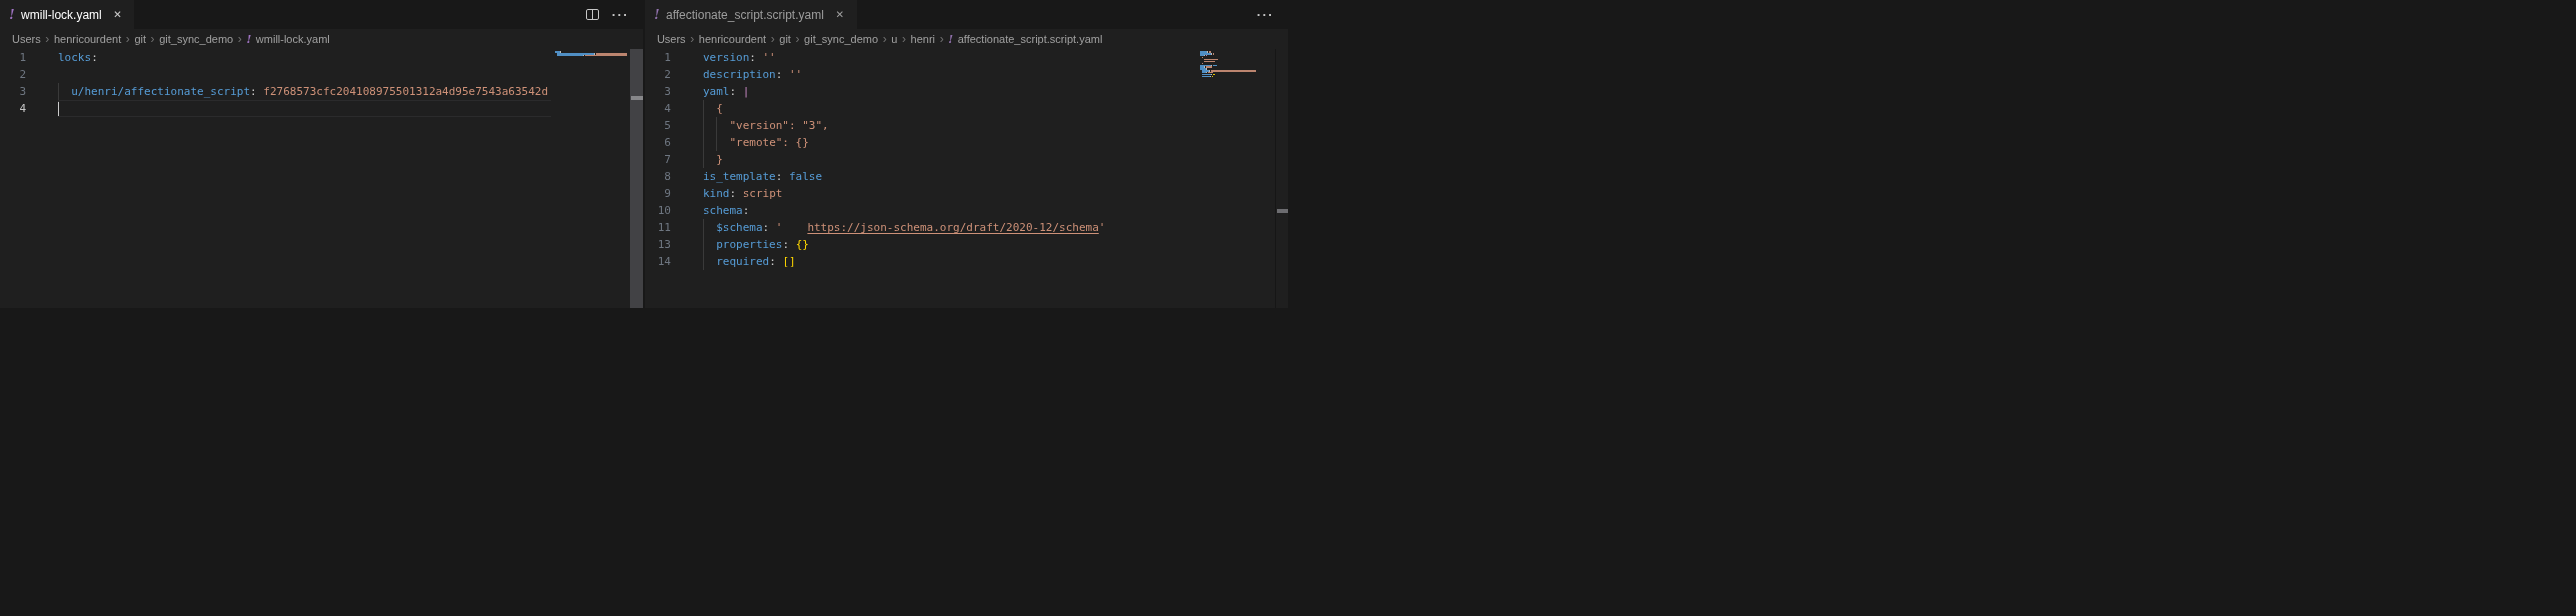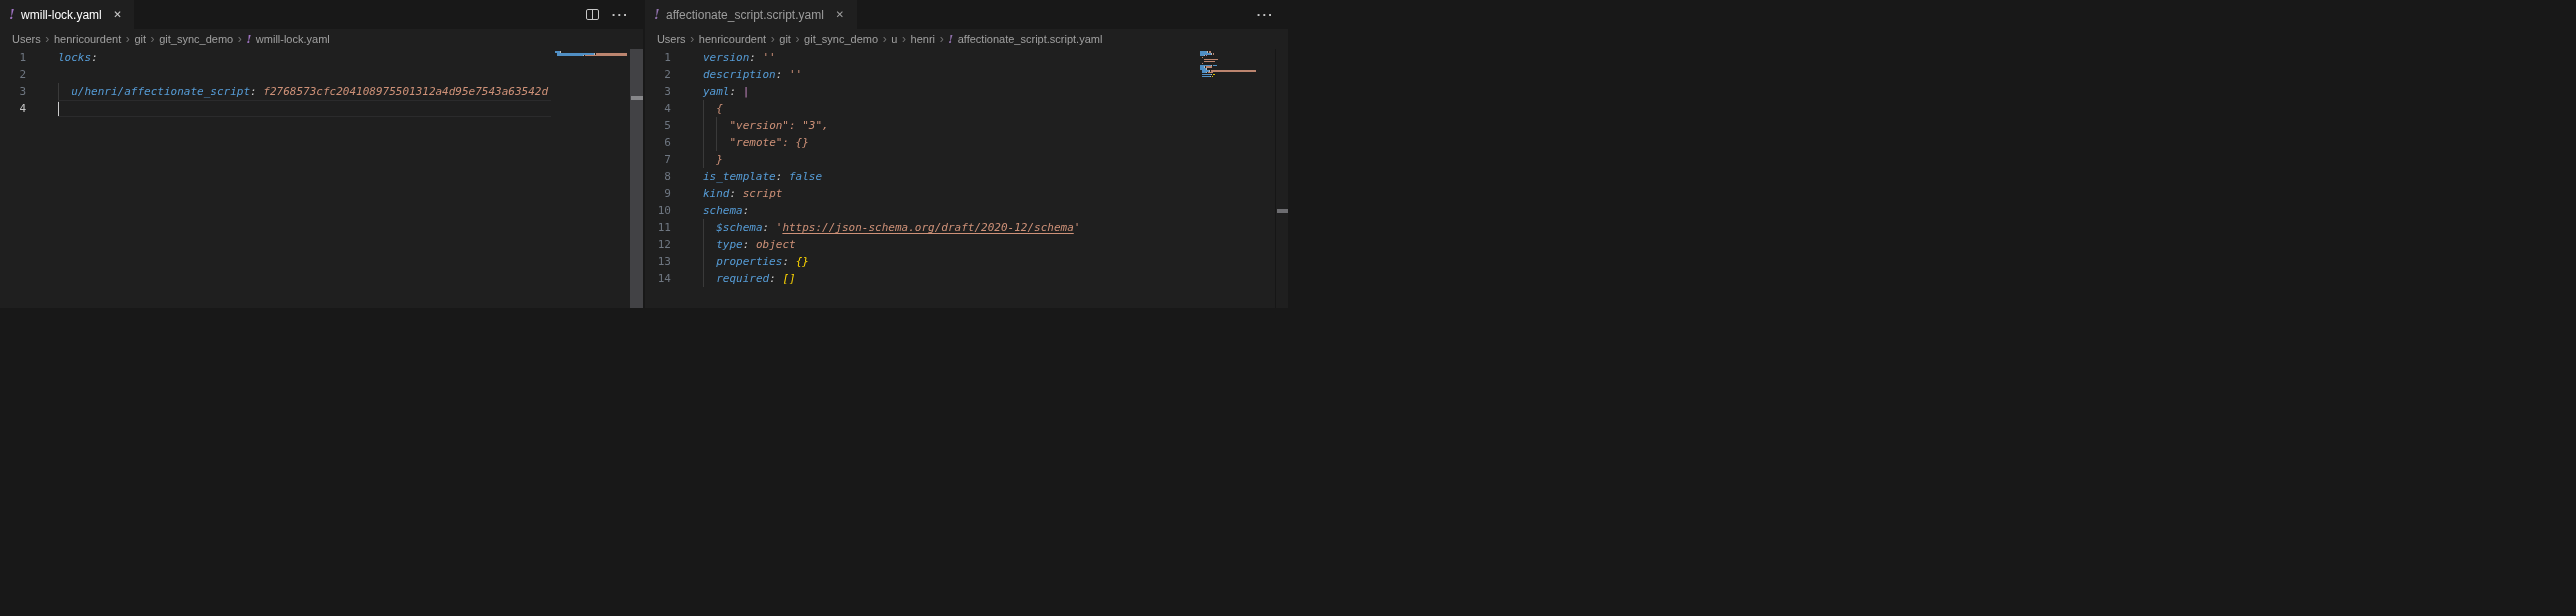--- a/index.html
+++ b/index.html
@@ -37,33 +37,33 @@
 
   
   .editor{flex:1;background:#1f1f1f;position:relative;overflow:hidden;}
   .code-lines{position:absolute;left:0;top:0;bottom:0;overflow:hidden;}
   .pane-left .code-lines{right:92px;}
   .pane-right .code-lines{right:13px;}
   .line{position:relative;height:17px;display:flex;white-space:pre;
         font-family:"DejaVu Sans Mono",monospace;font-size:11px;line-height:17px;}
   .gutter{width:58px;flex:none;text-align:right;padding-right:32px;color:#6e7681;}
   .line.current .gutter{color:#c6c6c6;}
-  .content{position:relative;flex:1;font-style:italic;}
+  .content{position:relative;flex:1;}
   .line.current .content{border-top:0.9px solid #2b2b2c;border-bottom:0.9px solid #2b2b2c;}
   .guide{position:absolute;top:0;bottom:0;width:0.9px;background:#3a3a3a;}
   .cursor{position:absolute;top:0.9px;bottom:0.9px;width:1.4px;background:#cccccc;}
   .pane.unfocused .cursor{background:#8f8f8f;}
 
   .tk-key{color:#569cd6;}
   .tk-punc{color:#cccccc;}
   .tk-str{color:#ce9178;}
   .tk-kw{color:#569cd6;}
   .tk-op{color:#c586c0;}
   .tk-brkt{color:#ffd700;}
-  .tk-link{color:#ce9178;text-decoration:underline;text-underline-offset:2.3px;}
+  .tk-link{color:#ce9178;text-decoration:underline;text-underline-offset:2.3px;margin-left:25px;}
 
   
   .minimap{position:absolute;left:555px;top:1.9px;width:75px;bottom:0;overflow:hidden;opacity:.9;}
   .mm-row{height:1.9px;display:flex;}
   .mm-seg{height:1.4px;flex:none;}
 
   
   .scrollbar{position:absolute;right:0;top:0;width:13px;bottom:0;}
   .pane-left .scrollbar{background:#424245;}
   .pane-right .scrollbar{border-left:0.9px solid #161616;}
@@ -174,21 +174,20 @@
           <div class="line"><span class="gutter">2</span><span class="content"><span class="tk-key">description</span><span class="tk-punc">:</span><span class="tk-ws"> </span><span class="tk-str">''</span></span></div>
           <div class="line"><span class="gutter">3</span><span class="content"><span class="tk-key">yaml</span><span class="tk-punc">:</span><span class="tk-ws"> </span><span class="tk-op">|</span></span></div>
           <div class="line"><span class="gutter">4</span><span class="content"><span class="guide" style="left: 0px;"></span><span class="tk-ws">  </span><span class="tk-str">{</span></span></div>
           <div class="line"><span class="gutter">5</span><span class="content"><span class="guide" style="left: 0px;"></span><span class="guide" style="left: 13.4px;"></span><span class="tk-ws">    </span><span class="tk-str">"version": "3",</span></span></div>
           <div class="line"><span class="gutter">6</span><span class="content"><span class="guide" style="left: 0px;"></span><span class="guide" style="left: 13.4px;"></span><span class="tk-ws">    </span><span class="tk-str">"remote": {}</span></span></div>
           <div class="line"><span class="gutter">7</span><span class="content"><span class="guide" style="left: 0px;"></span><span class="tk-ws">  </span><span class="tk-str">}</span></span></div>
           <div class="line"><span class="gutter">8</span><span class="content"><span class="tk-key">is_template</span><span class="tk-punc">:</span><span class="tk-ws"> </span><span class="tk-kw">false</span></span></div>
           <div class="line"><span class="gutter">9</span><span class="content"><span class="tk-key">kind</span><span class="tk-punc">:</span><span class="tk-ws"> </span><span class="tk-str">script</span></span></div>
           <div class="line"><span class="gutter">10</span><span class="content"><span class="tk-key">schema</span><span class="tk-punc">:</span></span></div>
           <div class="line"><span class="gutter">11</span><span class="content"><span class="guide" style="left: 0px;"></span><span class="tk-ws">  </span><span class="tk-key">$schema</span><span class="tk-punc">:</span><span class="tk-ws"> </span><span class="tk-str">'</span><span class="tk-link">https://json-schema.org/draft/2020-12/schema</span><span class="tk-str">'</span></span></div>
-          <div class="line"><span class="gutter">12</span><span class="content"><span class="guide" style="left: 0px;"></span><span class="tk-ws">  </span><span class="tk-key">type</span><span class="tk-punc">:</span><span class="tk-ws"> </span><span class="tk-str">object</span></span></div>
           <div class="line"><span class="gutter">13</span><span class="content"><span class="guide" style="left: 0px;"></span><span class="tk-ws">  </span><span class="tk-key">properties</span><span class="tk-punc">:</span><span class="tk-ws"> </span><span class="tk-brkt">{}</span></span></div>
           <div class="line"><span class="gutter">14</span><span class="content"><span class="guide" style="left: 0px;"></span><span class="tk-ws">  </span><span class="tk-key">required</span><span class="tk-punc">:</span><span class="tk-ws"> </span><span class="tk-brkt">[]</span></span></div>
         </div>
       <div class="minimap">
           <div class="mm-row">
             <span class="mm-seg" style="width: 6.8px; background: rgb(86, 156, 214);"></span>
             <span class="mm-seg" style="width: 1px; background: rgb(204, 204, 204);"></span>
             <span class="mm-seg" style="width: 1px; background: transparent;"></span>
             <span class="mm-seg" style="width: 1.9px; background: rgb(206, 145, 120);"></span>
           </div>

